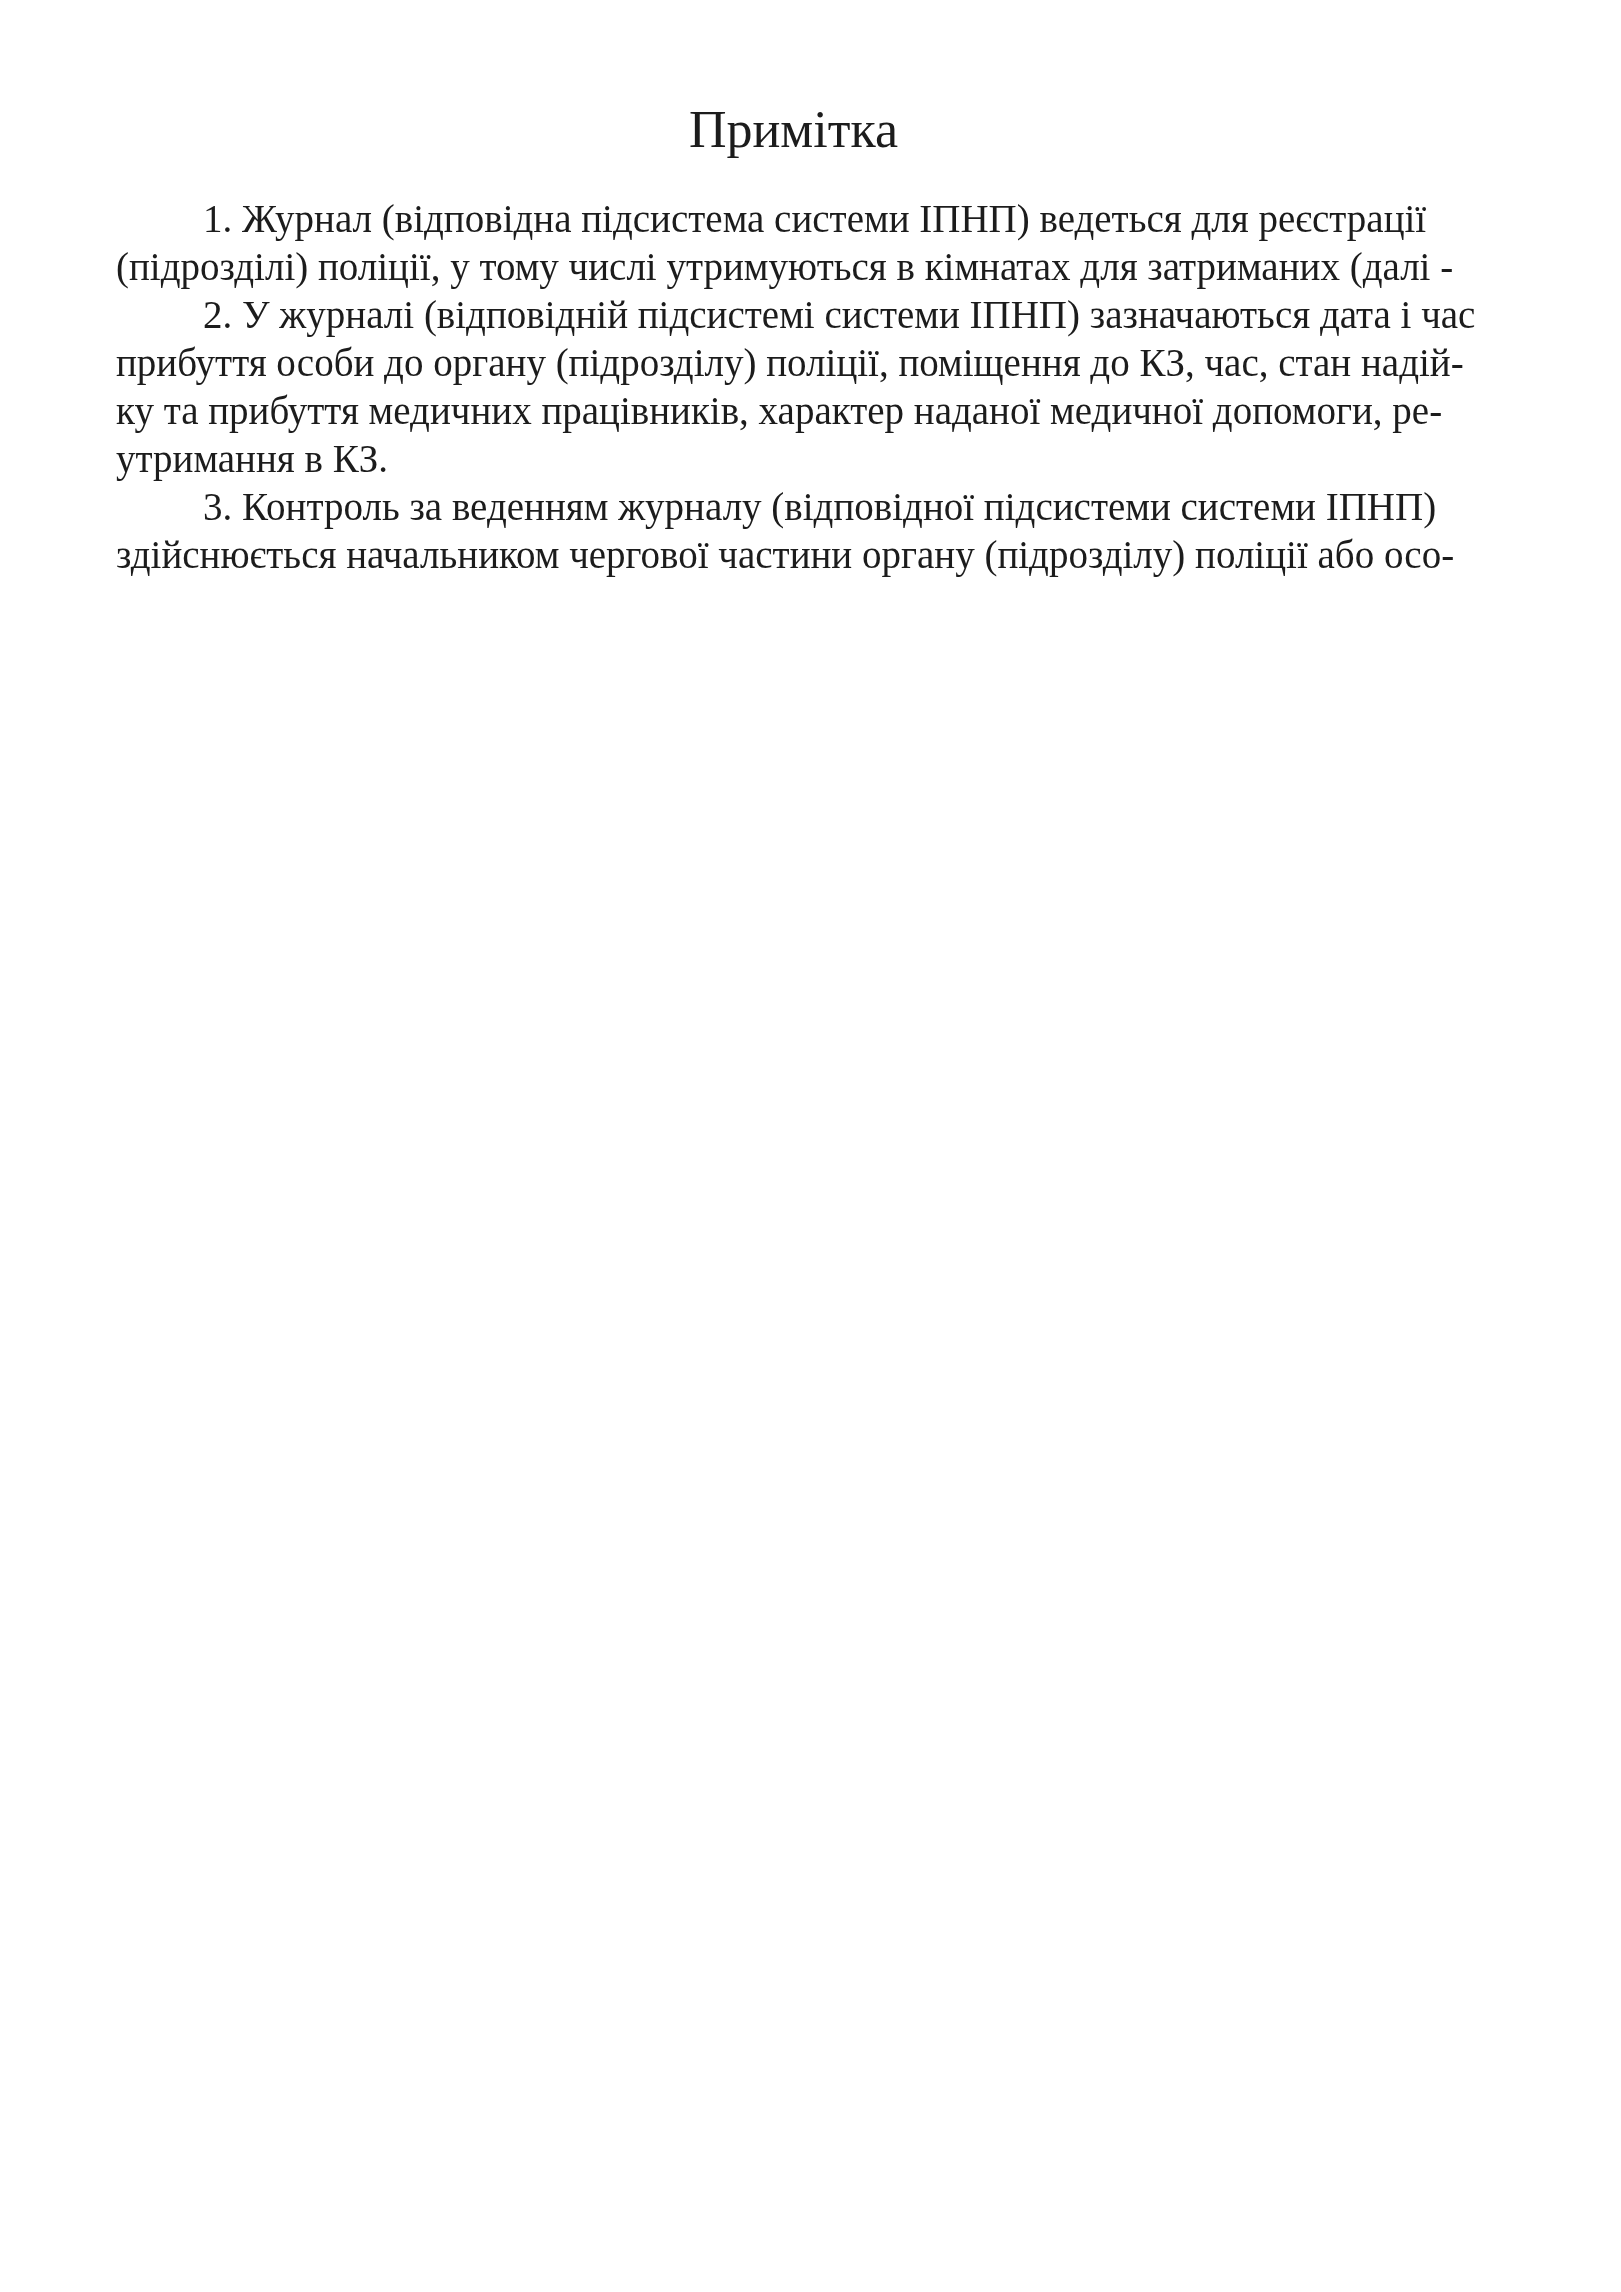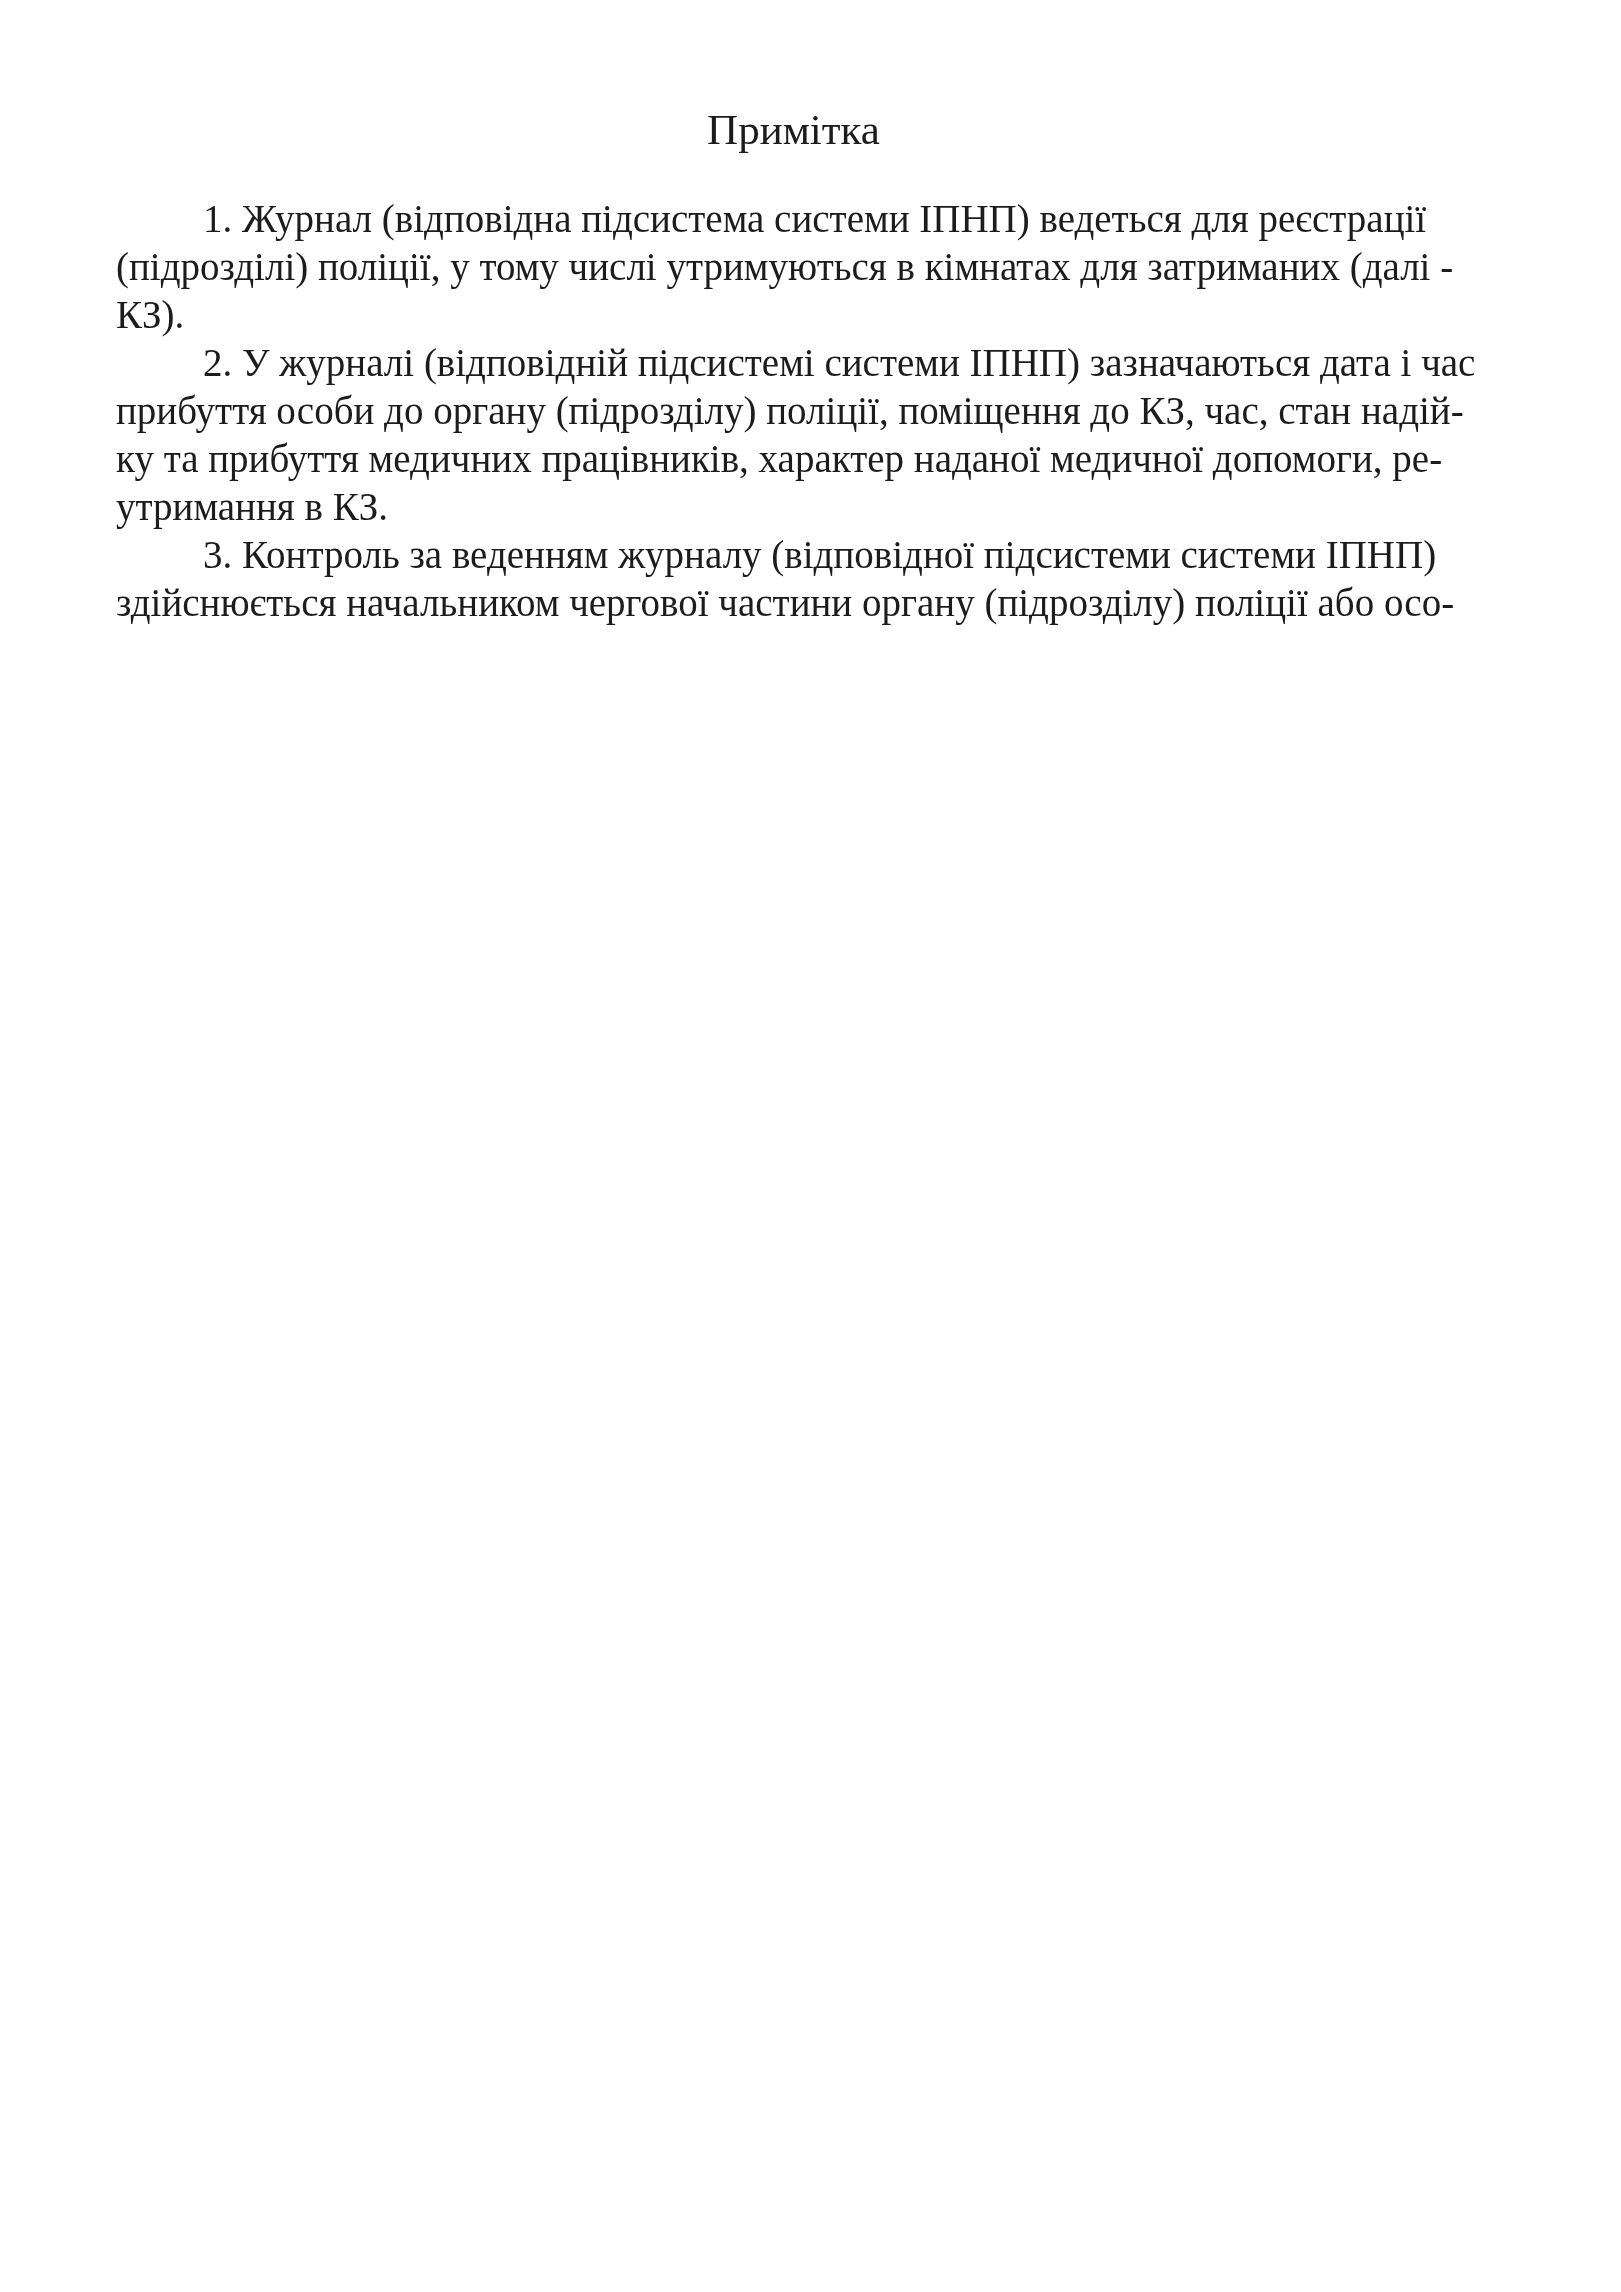--- a/index.html
+++ b/index.html
@@ -22,21 +22,21 @@
   .content {
     position: absolute;
     top: 106px;
     left: 116px;
     width: 1355px;
     font-size: 39px;
     line-height: 48px;
   }
   .title {
     font-weight: normal;
-    font-size: 43px;
+    font-size: 52px;
     line-height: 48px;
     text-align: center;
     margin-bottom: 41px;
   }
   .para { margin: 0; }
   .line {
     white-space: nowrap;
     overflow: visible;
     font-family: Liberation Serif, serif;
   }
@@ -46,21 +46,20 @@
 <body>
 
 <div class="page">
   <div class="content">
 
     <h1 class="title">Примітка</h1>
 
     <div class="para">
       <div class="line indent">1. Журнал (відповідна підсистема системи ІПНП) ведеться для реєстрації</div>
       <div class="line">(підрозділі) поліції, у тому числі утримуються в кімнатах для затриманих (далі -</div>
-      <div class="line">КЗ).</div>
     </div>
 
     <div class="para">
       <div class="line indent">2. У журналі (відповідній підсистемі системи ІПНП) зазначаються дата і час</div>
       <div class="line">прибуття особи до органу (підрозділу) поліції, поміщення до КЗ, час, стан надій-</div>
       <div class="line">ку та прибуття медичних працівників, характер наданої медичної допомоги, ре-</div>
       <div class="line">утримання в КЗ.</div>
     </div>
 
     <div class="para">

